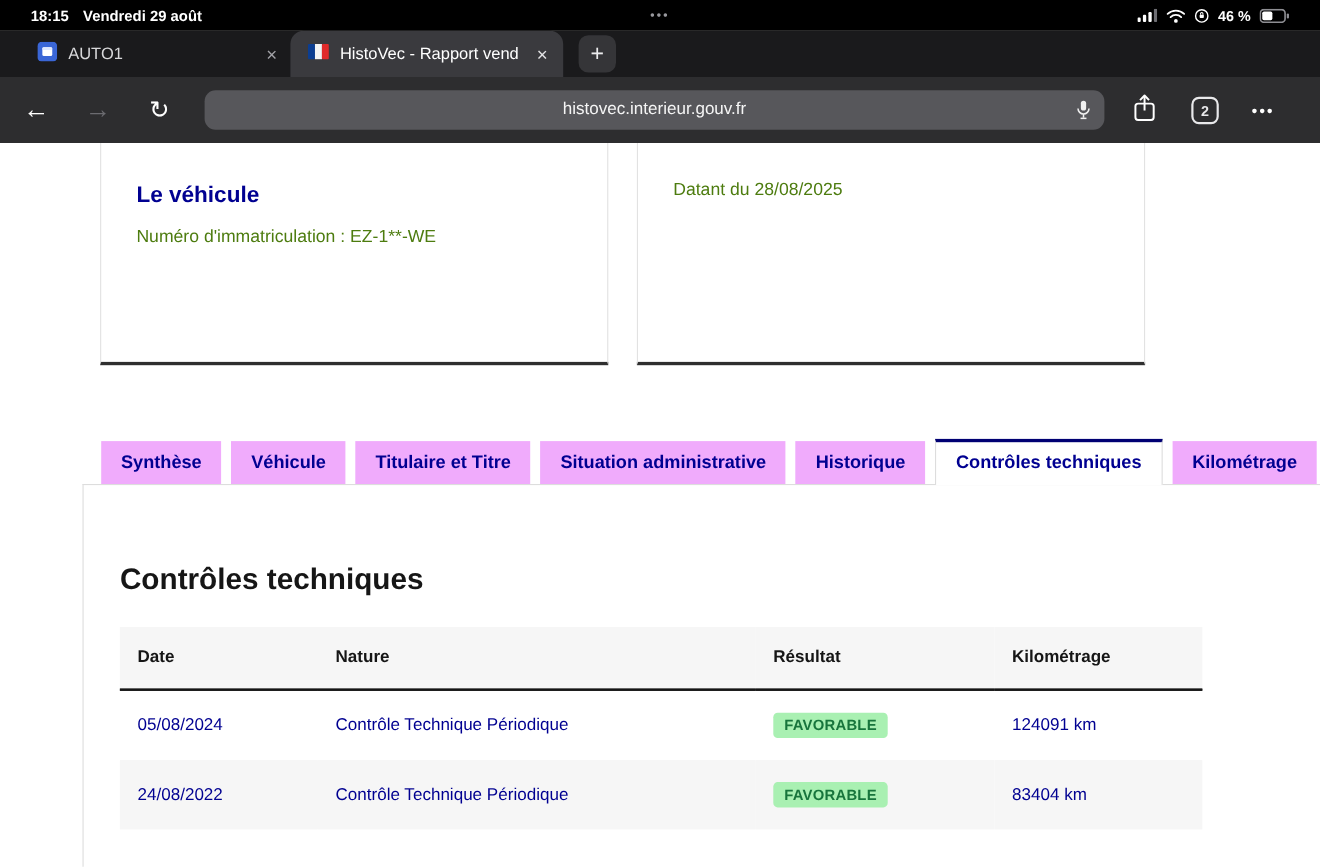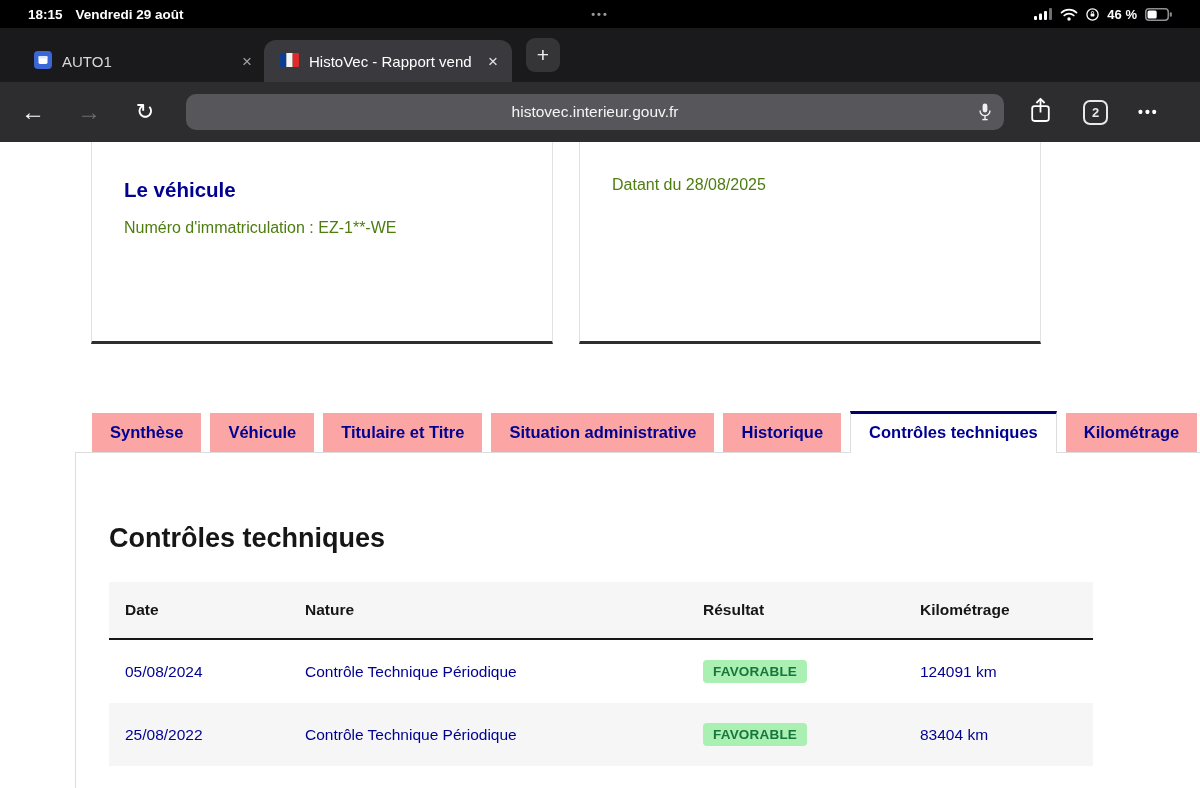--- a/index.html
+++ b/index.html
@@ -10,21 +10,21 @@
   .status-bar { height: 28px; background: #000; color: #fff; display: flex; align-items: center;
                 padding: 0 28px; font-size: 13.5px; position: relative; }
   .sb-left { display: flex; gap: 13px; align-items: center; font-weight: 700; }
   .sb-date { font-weight: 600; }
   .sb-dots { position: absolute; left: 0; right: 0; text-align: center; color: #98989d;
              font-size: 11px; letter-spacing: 2px; font-weight: 700; }
   .sb-right { margin-left: auto; display: flex; align-items: center; gap: 8px; font-size: 13px; font-weight: 600; }
   .sb-right svg { display: block; }
 
   
-  .tab-strip { height: 54px; background: #1a1a1c; display: flex; align-items: flex-end; padding-left: 12px; }
+  .tab-strip { height: 42px; background: #1a1a1c; display: flex; align-items: flex-end; padding-left: 12px; }
   .btab { display: flex; align-items: center; height: 42px; width: 252px; padding: 0 12px 0 22px;
           color: #d8d8da; font-size: 15px; gap: 10px; }
   .btab-title { flex: 1; overflow: hidden; white-space: nowrap; }
   .btab-close { color: #a2a2a7; font-size: 17px; line-height: 1; }
   .btab.active { background: #3a3a3e; border-radius: 12px 12px 0 0; color: #fff; width: 248px; padding: 0 14px 0 16px; }
   .btab.active .btab-close { color: #e4e4e6; }
   .favicon { flex: 0 0 auto; display: block; }
   .newtab { width: 34px; height: 34px; border-radius: 9px; background: #353538; color: #ececee;
             font-size: 21px; display: flex; align-items: center; justify-content: center;
             margin-left: 14px; align-self: center; }
@@ -48,21 +48,21 @@
   .cards-row { display: flex; gap: 26px; padding-left: 91px; }
   .card { width: 462px; height: 202px; border-left: 1px solid #e2e2e2; border-right: 1px solid #e2e2e2;
           border-bottom: 3px solid #2f2f2f; padding: 34px 40px 0 32px; background: #fff; }
   .card-title { color: #000091; font-size: 20.5px; font-weight: 700; line-height: 1.35; margin-bottom: 15px; }
   .card.right .card-title { max-width: 322px; margin-bottom: 11px; }
   .card-sub { color: #4d7c0f; font-size: 16px; }
 
   
   .nav-tabs { display: flex; align-items: flex-end; padding-left: 92px; margin-top: 67px;
               position: relative; z-index: 2; }
-  .ntab { background: #fca5a5; color: #000091; font-weight: 700; font-size: 16.5px;
+  .ntab { background: #f0abfc; color: #000091; font-weight: 700; font-size: 16.5px;
           padding: 10px 18px; margin-right: 9px; white-space: nowrap; }
   .ntab.active { background: #fff; border: 1px solid #ddd; border-top: 3px solid #000073;
                  border-bottom: none; padding: 9px 18px 11px; margin-bottom: -1px; }
 
   
   .panel { margin-left: 75px; margin-right: -8px; border: 1px solid #ddd; border-bottom: none;
            height: 352px; padding: 70px 0 0 33px; background: #fff; position: relative; z-index: 1; }
   .panel-heading { font-size: 27px; font-weight: 700; color: #161616; margin-bottom: 28px; }
   table.ct { border-collapse: collapse; width: 984px; font-size: 15.5px; }
   .ct th { background: #f6f6f6; text-align: left; font-weight: 700; color: #161616;
@@ -203,21 +203,21 @@
       </tr>
     </thead>
     <tbody>
       <tr>
         <td>05/08/2024</td>
         <td>Contrôle Technique Périodique</td>
         <td><span class="badge">FAVORABLE</span></td>
         <td>124091 km</td>
       </tr>
       <tr class="stripe">
-        <td>25/08/2022</td>
+        <td>24/08/2022</td>
         <td>Contrôle Technique Périodique</td>
         <td><span class="badge">FAVORABLE</span></td>
         <td>83404 km</td>
       </tr>
     </tbody>
   </table>
 </div>
 
 <div class="home-indicator"></div>
 

